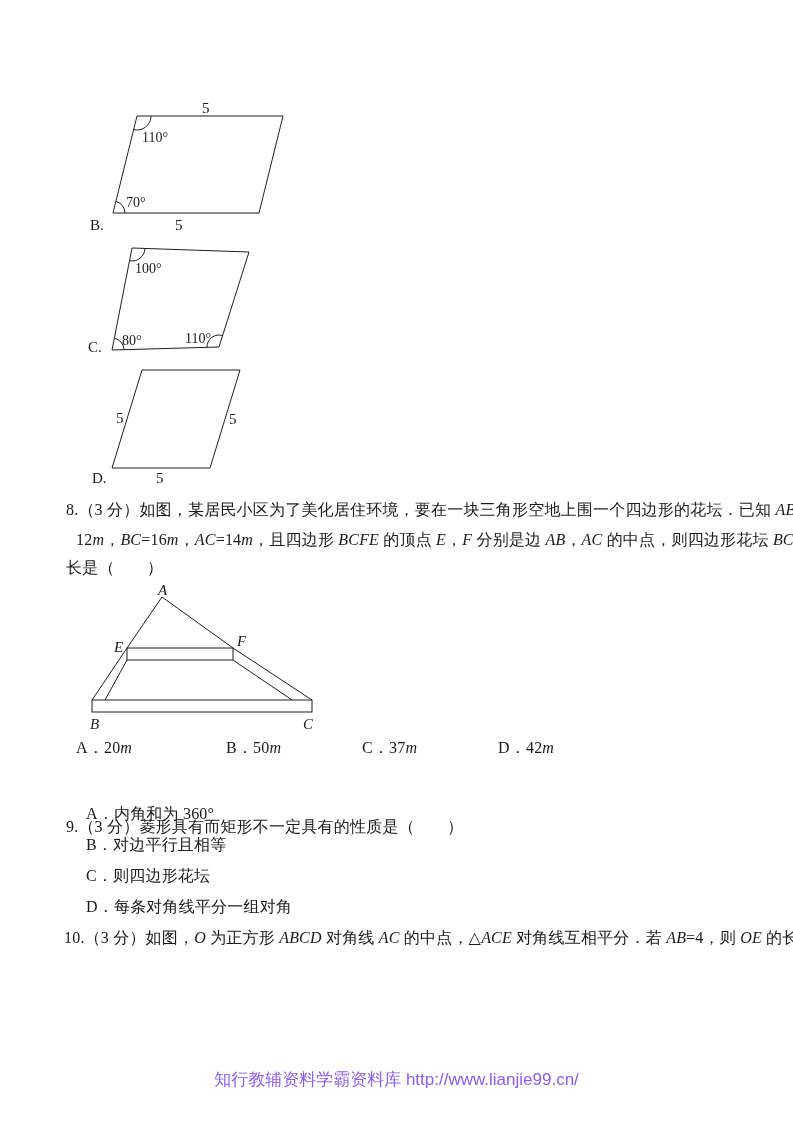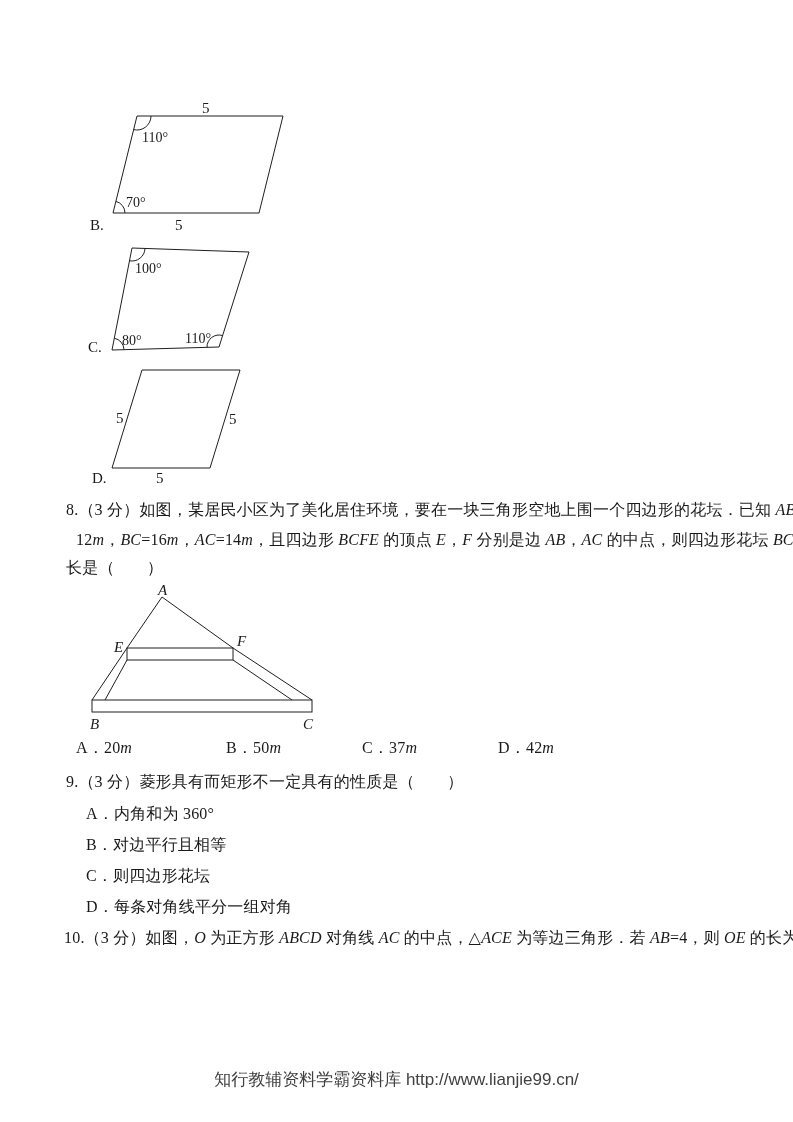--- a/index.html
+++ b/index.html
@@ -13,21 +13,21 @@
   svg.fig{position:absolute;overflow:visible;}
   svg.fig polygon, svg.fig polyline, svg.fig line, svg.fig rect, svg.fig path{
     fill:none;stroke:#1f1f1f;stroke-width:1;
   }
   svg.fig text{fill:#1a1a1a;font-family:"Liberation Serif","DejaVu Serif",serif;}
   svg.fig text.num{font-size:15px;}
   svg.fig text.ang{font-size:14px;}
   svg.fig text.pt{font-size:15px;font-style:italic;}
   .footer{
     position:absolute;left:0;right:0;top:1068px;text-align:center;
-    font-family:"Liberation Sans","DejaVu Sans",sans-serif;font-size:17px;color:#404040;
+    font-family:"Liberation Sans","DejaVu Sans",sans-serif;font-size:17px;color:#8b5cf6;
   }
 </style>
 </head>
 <body>
 
 <div class="page">
 
   <svg class="fig" style="left:100px;top:96px;width:210px;height:142px" viewBox="100 96 210 142">
     <polygon points="137,116 283,116 259,213 113,213"></polygon>
     <path d="M 151 116 A 14 14 0 0 1 133.6 129.6"></path>
@@ -74,23 +74,23 @@
     <text x="237" y="646" class="pt">F</text>
     <text x="90" y="729" class="pt">B</text>
     <text x="303" y="729" class="pt">C</text>
   </svg>
 
   <div class="tline" style="left:76px;top:739px"><span>A．20</span><span class="var">m</span></div>
   <div class="tline" style="left:226px;top:739px"><span>B．50</span><span class="var">m</span></div>
   <div class="tline" style="left:362px;top:739px"><span>C．37</span><span class="var">m</span></div>
   <div class="tline" style="left:498px;top:739px"><span>D．42</span><span class="var">m</span></div>
 
-  <div class="tline" style="left:66px;top:773px"><span>9.（3 分）菱形具有而矩形不一定具有的性质是（　　）</span></div>
+  <div class="tline" style="left:66px;top:818px"><span>9.（3 分）菱形具有而矩形不一定具有的性质是（　　）</span></div>
   <div class="tline" style="left:86px;top:805px">A．内角和为 360°</div>
   <div class="tline" style="left:86px;top:836px">B．对边平行且相等</div>
   <div class="tline" style="left:86px;top:867px">C．则四边形花坛</div>
   <div class="tline" style="left:86px;top:898px">D．每条对角线平分一组对角</div>
 
-  <div class="tline" style="left:64px;top:929px"><span>10.（3 分）如图，</span><span class="var">O</span><span> 为正方形 </span><span class="var">ABCD</span><span> 对角线 </span><span class="var">AC</span><span> 的中点，△</span><span class="var">ACE</span><span> 为等边三角形．若 </span><span class="var">AB</span><span>=4，则 </span><span class="var">OE</span><span> 的长为（　　）</span></div>
+  <div class="tline" style="left:64px;top:929px"><span>10.（3 分）如图，</span><span class="var">O</span><span> 为正方形 </span><span class="var">ABCD</span><span> 对角线 </span><span class="var">AC</span><span> 的中点，△</span><span class="var">ACE</span><span> 对角线互相平分．若 </span><span class="var">AB</span><span>=4，则 </span><span class="var">OE</span><span> 的长为（　　）</span></div>
 
   <div class="footer">知行教辅资料学霸资料库 http://www.lianjie99.cn/</div>
 
 </div>
 
 </body></html>

